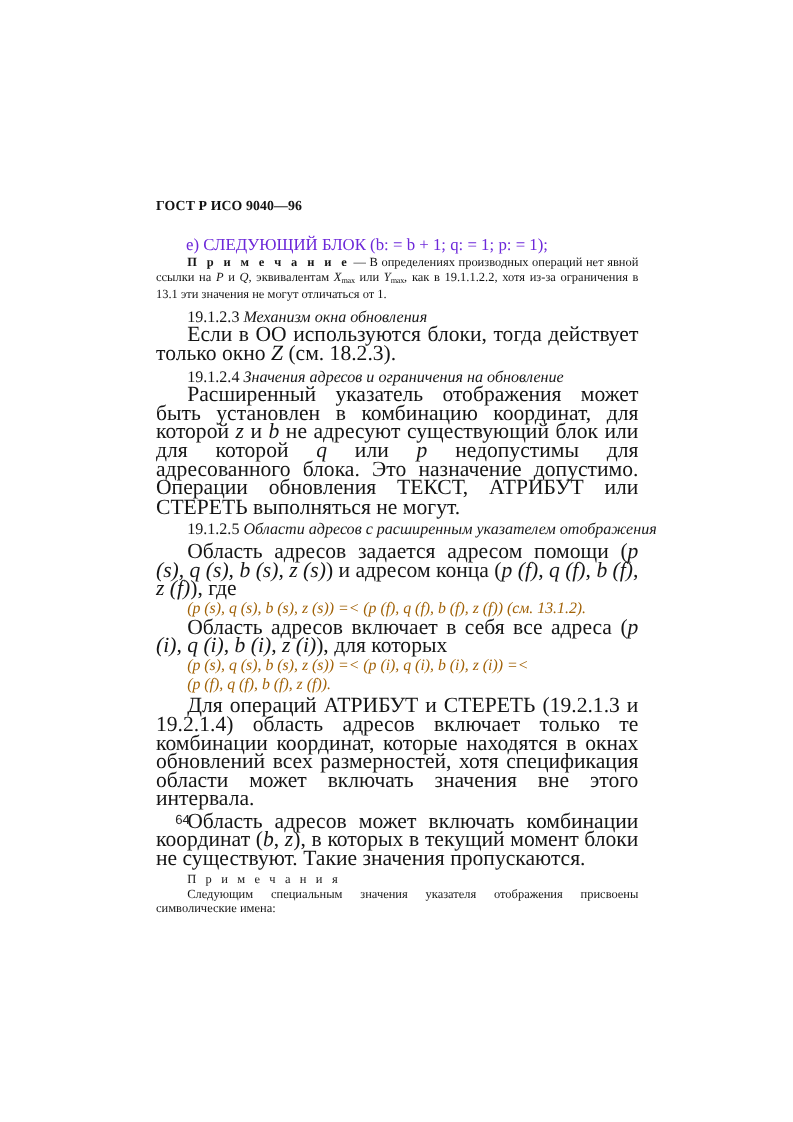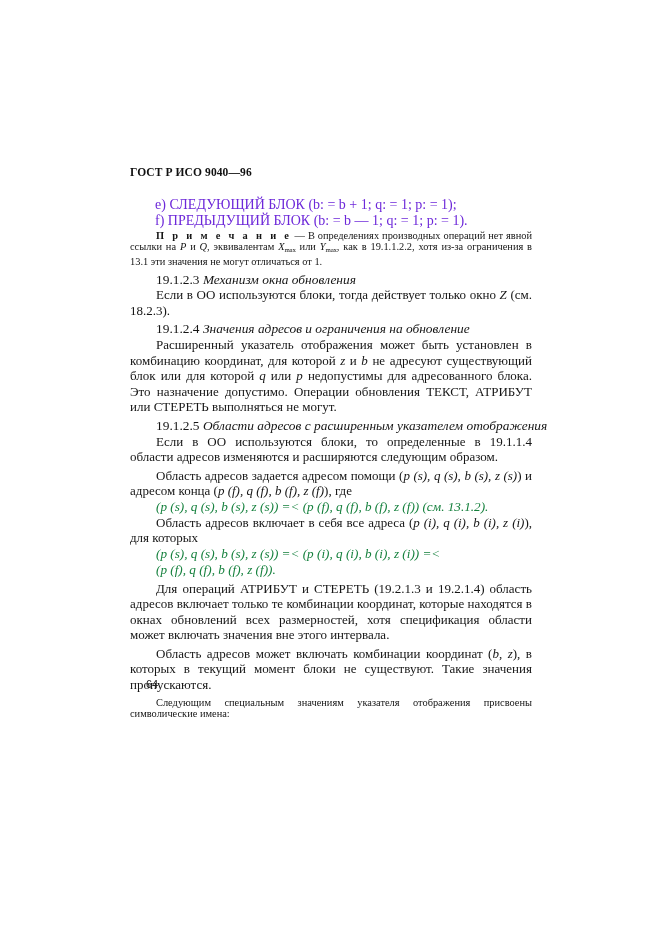--- a/index.html
+++ b/index.html
@@ -25,21 +25,21 @@
   .running-head {
     font-family: "Liberation Serif", "DejaVu Serif", serif;
     font-weight: bold;
     font-size: 11.5px;
     letter-spacing: 0.1px;
     color: #111;
     margin: 0 0 19px 0;
     white-space: nowrap;
   }
   .body-text {
-    font-size: 13px;
+    font-size: 18px;
     line-height: 15.6px;
     text-align: justify;
     text-justify: inter-word;
     margin: 0;
     color: #151515;
   }
   .indent {
     text-indent: 26px;
   }
   .list-line {
@@ -49,21 +49,21 @@
     padding-left: 25px;
     white-space: nowrap;
     color: #6d28d9;
   }
   .formula {
     font-size: 13.2px;
     line-height: 15.8px;
     margin: 0;
     padding-left: 26px;
     white-space: nowrap;
-    color: #15803d;
+    color: #a16207;
   }
   .note-block {
     font-size: 10.4px;
     line-height: 11.7px;
     text-align: justify;
     margin: 1px 0 1px 0;
     color: #151515;
   }
   .note-label {
     letter-spacing: 2.6px;
@@ -107,21 +107,20 @@
 </head>
 <body>
 
 <div class="page">
 
   <div class="content">
 
     <div class="running-head">ГОСТ Р ИСО 9040—96</div>
 
     <div class="list-line">e) СЛЕДУЮЩИЙ БЛОК (b: = b + 1; q: = 1; p: = 1);</div>
-    <div class="list-line">f) ПРЕДЫДУЩИЙ БЛОК (b: = b — 1; q: = 1; p: = 1).</div>
 
     <div class="note-block">
       <span class="note-label">П р и м е ч а н и е</span><span> — В определениях производных операций нет явной ссылки на </span><i class="v">P</i><span> и </span><i class="v">Q</i><span>, эквивалентам </span><i class="v">X</i><span class="sub">max</span><span> или </span><i class="v">Y</i><span class="sub">max</span><span>, как в 19.1.1.2.2, хотя из-за ограничения в 13.1 эти значения не могут отличаться от 1.</span>
     </div>
 
     <div class="gap-sm"></div>
 
     <div class="sect-head"><span>19.1.2.3 </span><i>Механизм окна обновления</i></div>
 
     <p class="body-text indent"><span>Если в ОО используются блоки, тогда действует только окно </span><i class="v">Z</i><span> (см. 18.2.3).</span></p>
@@ -129,21 +128,20 @@
     <div class="gap-sm"></div>
 
     <div class="sect-head"><span>19.1.2.4 </span><i>Значения адресов и ограничения на обновление</i></div>
 
     <p class="body-text indent"><span>Расширенный указатель отображения может быть установлен в комбинацию координат, для которой </span><i class="v">z</i><span> и </span><i class="v">b</i><span> не адресуют существующий блок или для которой </span><i class="v">q</i><span> или </span><i class="v">p</i><span> недопустимы для адресованного блока. Это назначение допустимо. Операции обновления ТЕКСТ, АТРИБУТ или СТЕРЕТЬ выполняться не могут.</span></p>
 
     <div class="gap-sm"></div>
 
     <div class="sect-head"><span>19.1.2.5 </span><i>Области адресов с расширенным указателем отображения</i></div>
 
-    <p class="body-text indent">Если в ОО используются блоки, то определенные в 19.1.1.4 области адресов изменяются и расширяются следующим образом.</p>
 
     <div class="gap-sm"></div>
 
     <p class="body-text indent"><span>Область адресов задается адресом помощи (</span><i class="v">p (s), q (s), b (s), z (s)</i><span>) и адресом конца (</span><i class="v">p (f), q (f), b (f), z (f)</i><span>), где</span></p>
 
     <div class="formula"><i class="v">(p (s), q (s), b (s), z (s)) =&lt; (p (f), q (f), b (f), z (f)) (см. 13.1.2).</i></div>
 
     <p class="body-text indent"><span>Область адресов включает в себя все адреса (</span><i class="v">p (i), q (i), b (i), z (i)</i><span>), для которых</span></p>
 
     <div class="formula"><i class="v">(p (s), q (s), b (s), z (s)) =&lt; (p (i), q (i), b (i), z (i)) =&lt;</i></div>
@@ -153,21 +151,24 @@
     <div class="gap-sm"></div>
 
     <p class="body-text indent">Для операций АТРИБУТ и СТЕРЕТЬ (19.2.1.3 и 19.2.1.4) область адресов включает только те комбинации координат, которые находятся в окнах обновлений всех размерностей, хотя спецификация области может включать значения вне этого интервала.</p>
 
     <div class="gap-sm"></div>
 
     <p class="body-text indent"><span>Область адресов может включать комбинации координат (</span><i class="v">b</i><span>, </span><i class="v">z</i><span>), в которых в текущий момент блоки не существуют. Такие значения пропускаются.</span></p>
 
     <div class="gap-sm"></div>
 
+    <div class="note-block">
+      <span class="note-label-head">П р и м е ч а н и я</span>
+    </div>
 
 
-    <div class="note-block note-indent">Следующим специальным значениям указателя отображения присвоены символические имена:</div>
+    <div class="note-block note-indent">Следующим специальным значения указателя отображения присвоены символические имена:</div>
 
   </div>
 
   <div class="page-number">64</div>
 
 </div>
 
 </body></html>

